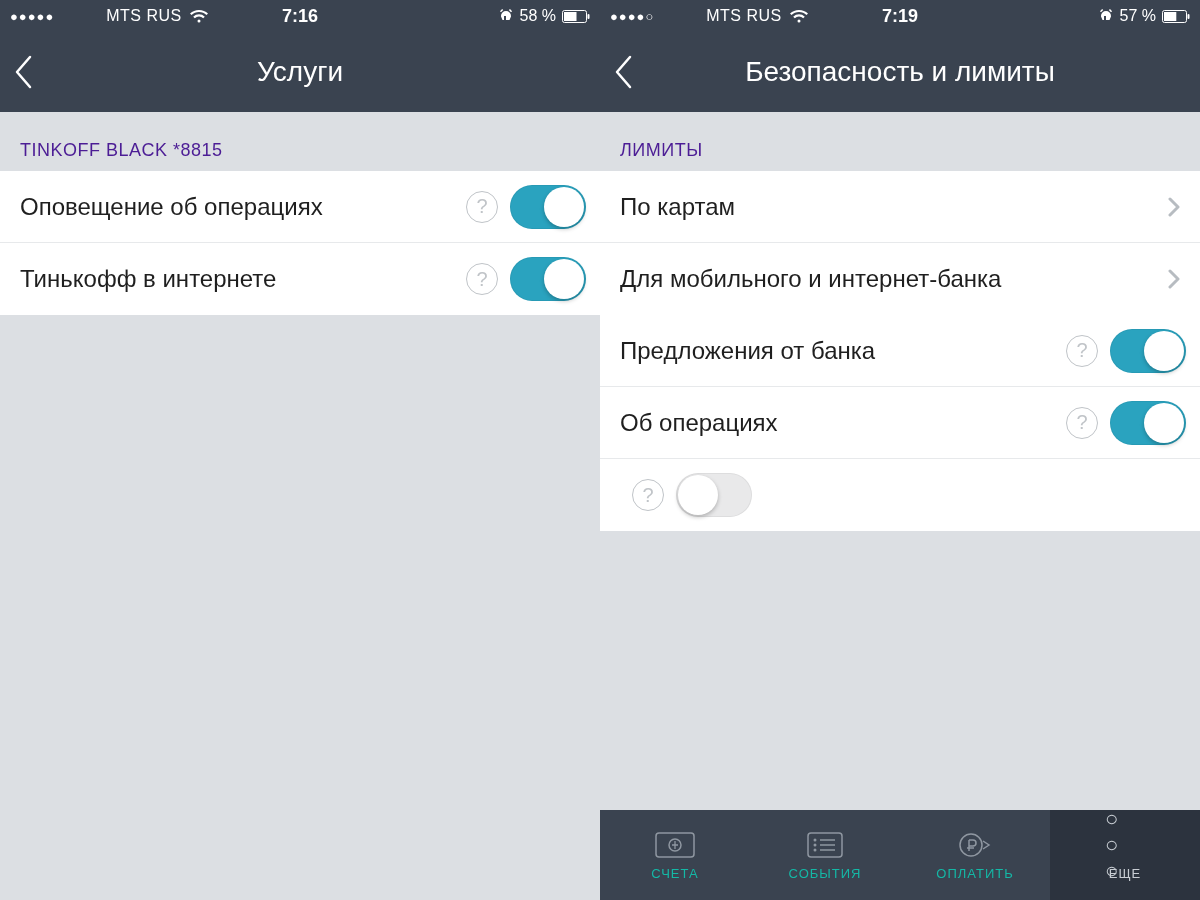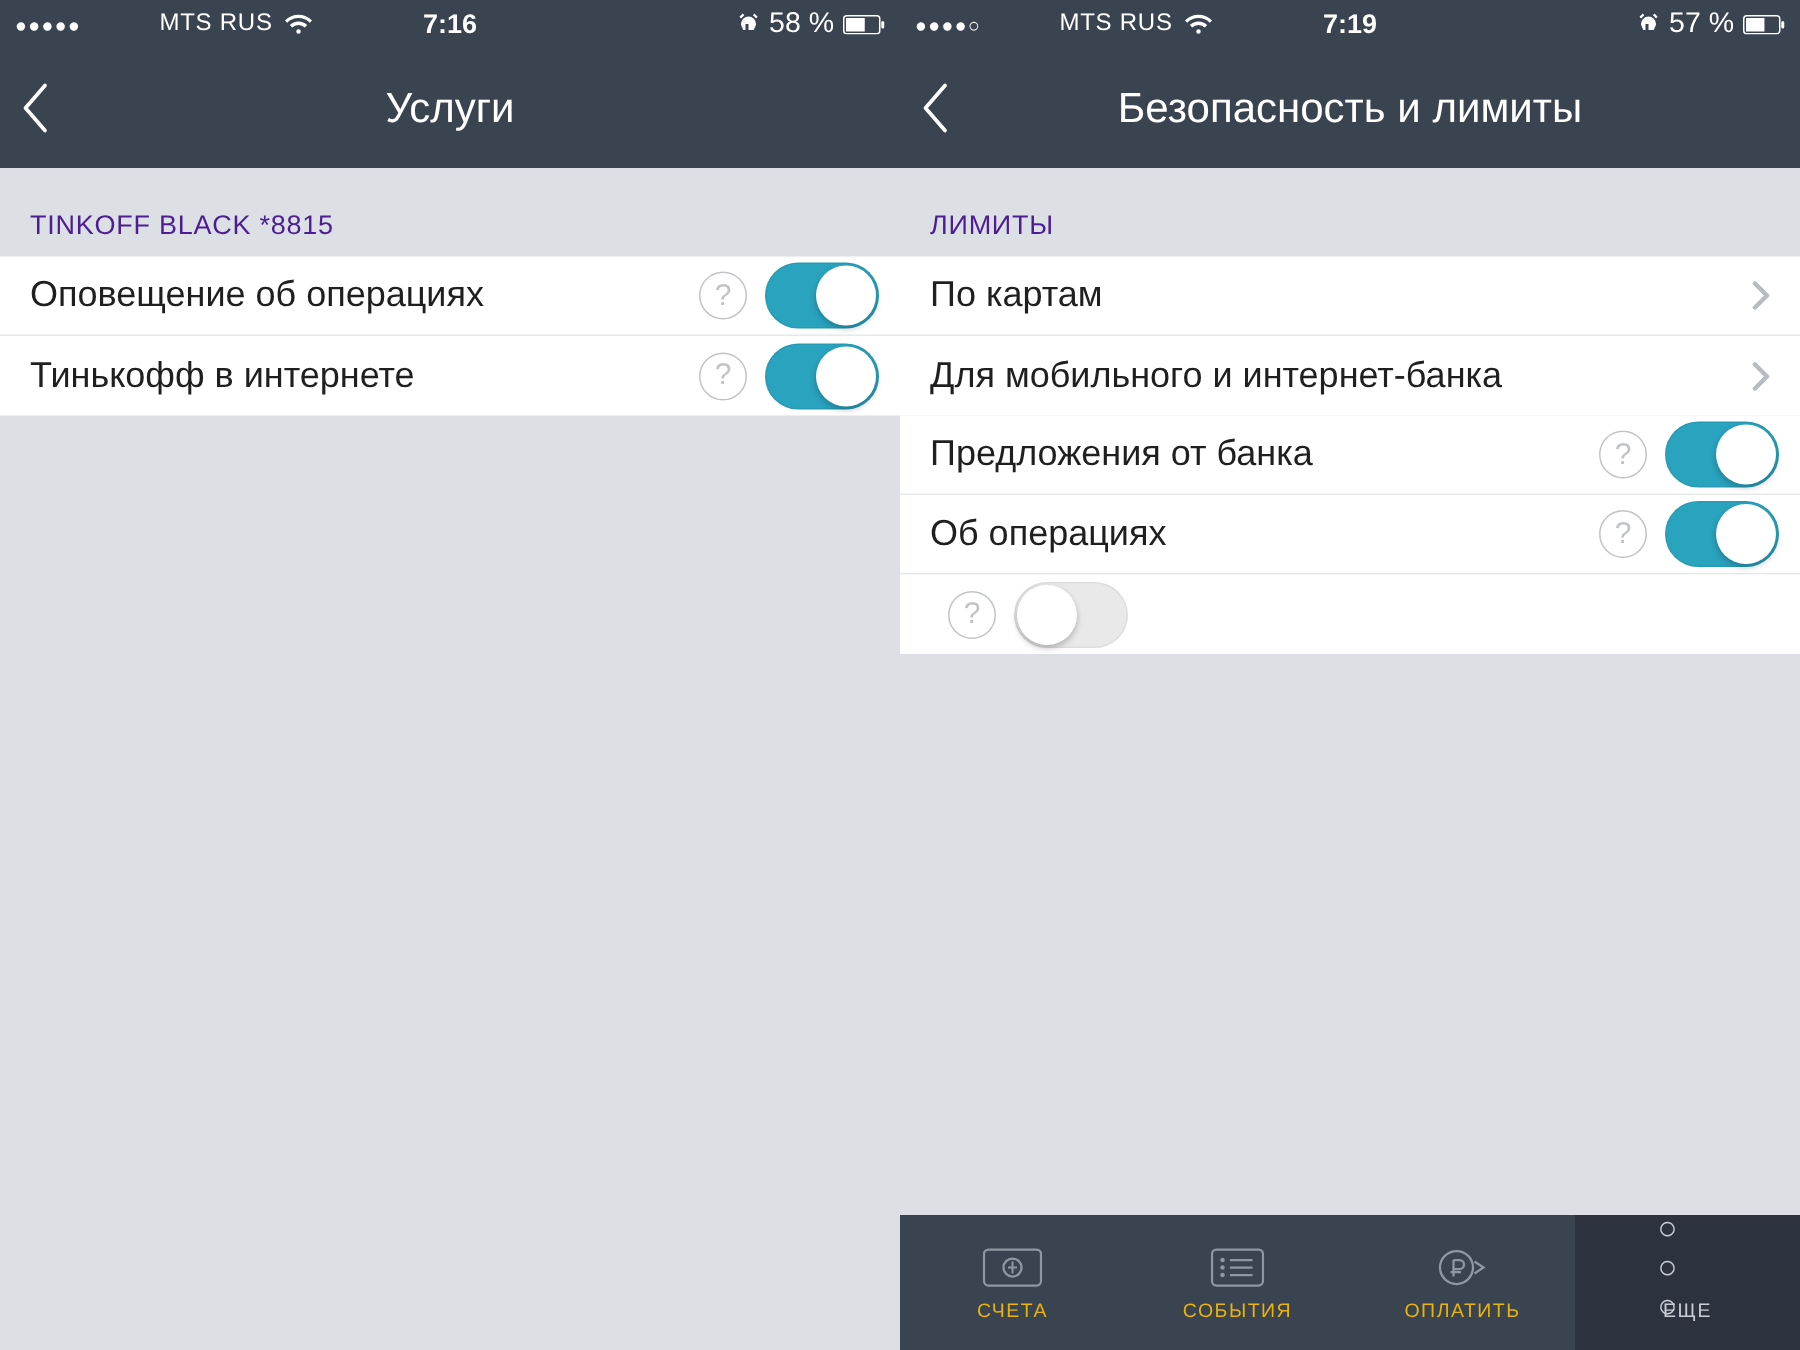--- a/index.html
+++ b/index.html
@@ -29,21 +29,21 @@
       padding: 0 10px;
       font-size: 16px;
       font-weight: 500;
     }
     .sb-left { display: flex; align-items: center; gap: 8px; flex: 1; }
     .sb-dots { letter-spacing: 1px; font-size: 13px; }
     .sb-carrier { font-size: 16px; font-weight: 400; letter-spacing: 0.5px; margin-left: 44px; }
     .sb-center { flex: 0 0 auto; font-size: 18px; font-weight: 600; }
     .sb-right { flex: 1; display: flex; justify-content: flex-end; align-items: center; gap: 6px; }
     .wifi-icon, .alarm-icon, .battery-icon { display: inline-flex; }
-    .battery-pct { font-size: 19px; font-weight: 400; }
+    .battery-pct { font-size: 16px; font-weight: 400; }
     
     .nav-bar {
       height: 80px;
       background: #3a4350;
       color: #fff;
       display: flex;
       align-items: center;
       padding: 0 14px;
       position: relative;
     }
@@ -53,21 +53,21 @@
     .section-header {
       padding: 28px 20px 10px 20px;
       color: #4c1d95;
       font-size: 18px;
       font-weight: 400;
       letter-spacing: 0.5px;
     }
     
     .list-group { background: #fff; }
     .row {
-      height: 53px;
+      height: 72px;
       display: flex;
       align-items: center;
       padding: 0 14px 0 20px;
       border-bottom: 1px solid #e7e9eb;
       position: relative;
       overflow: hidden;
     }
     .row:last-child { border-bottom: none; }
     .row-label {
       font-size: 24px;
@@ -117,21 +117,21 @@
       height: 90px;
       background: #3a4350;
       display: flex;
     }
     .tab {
       flex: 1;
       display: flex;
       flex-direction: column;
       align-items: center;
       justify-content: center;
-      color: #eab308;
+      color: #14b8a6;
       gap: 6px;
       font-size: 13px;
       letter-spacing: 1px;
     }
     .tab.active { background: #2c333e; color: #c8cdd3; }
     .tab-icon { width: 40px; height: 30px; display:flex; align-items:center; justify-content:center; }
     .tab-more { font-size: 22px; letter-spacing: 3px; }
   </style>
 </head>
 <body>

